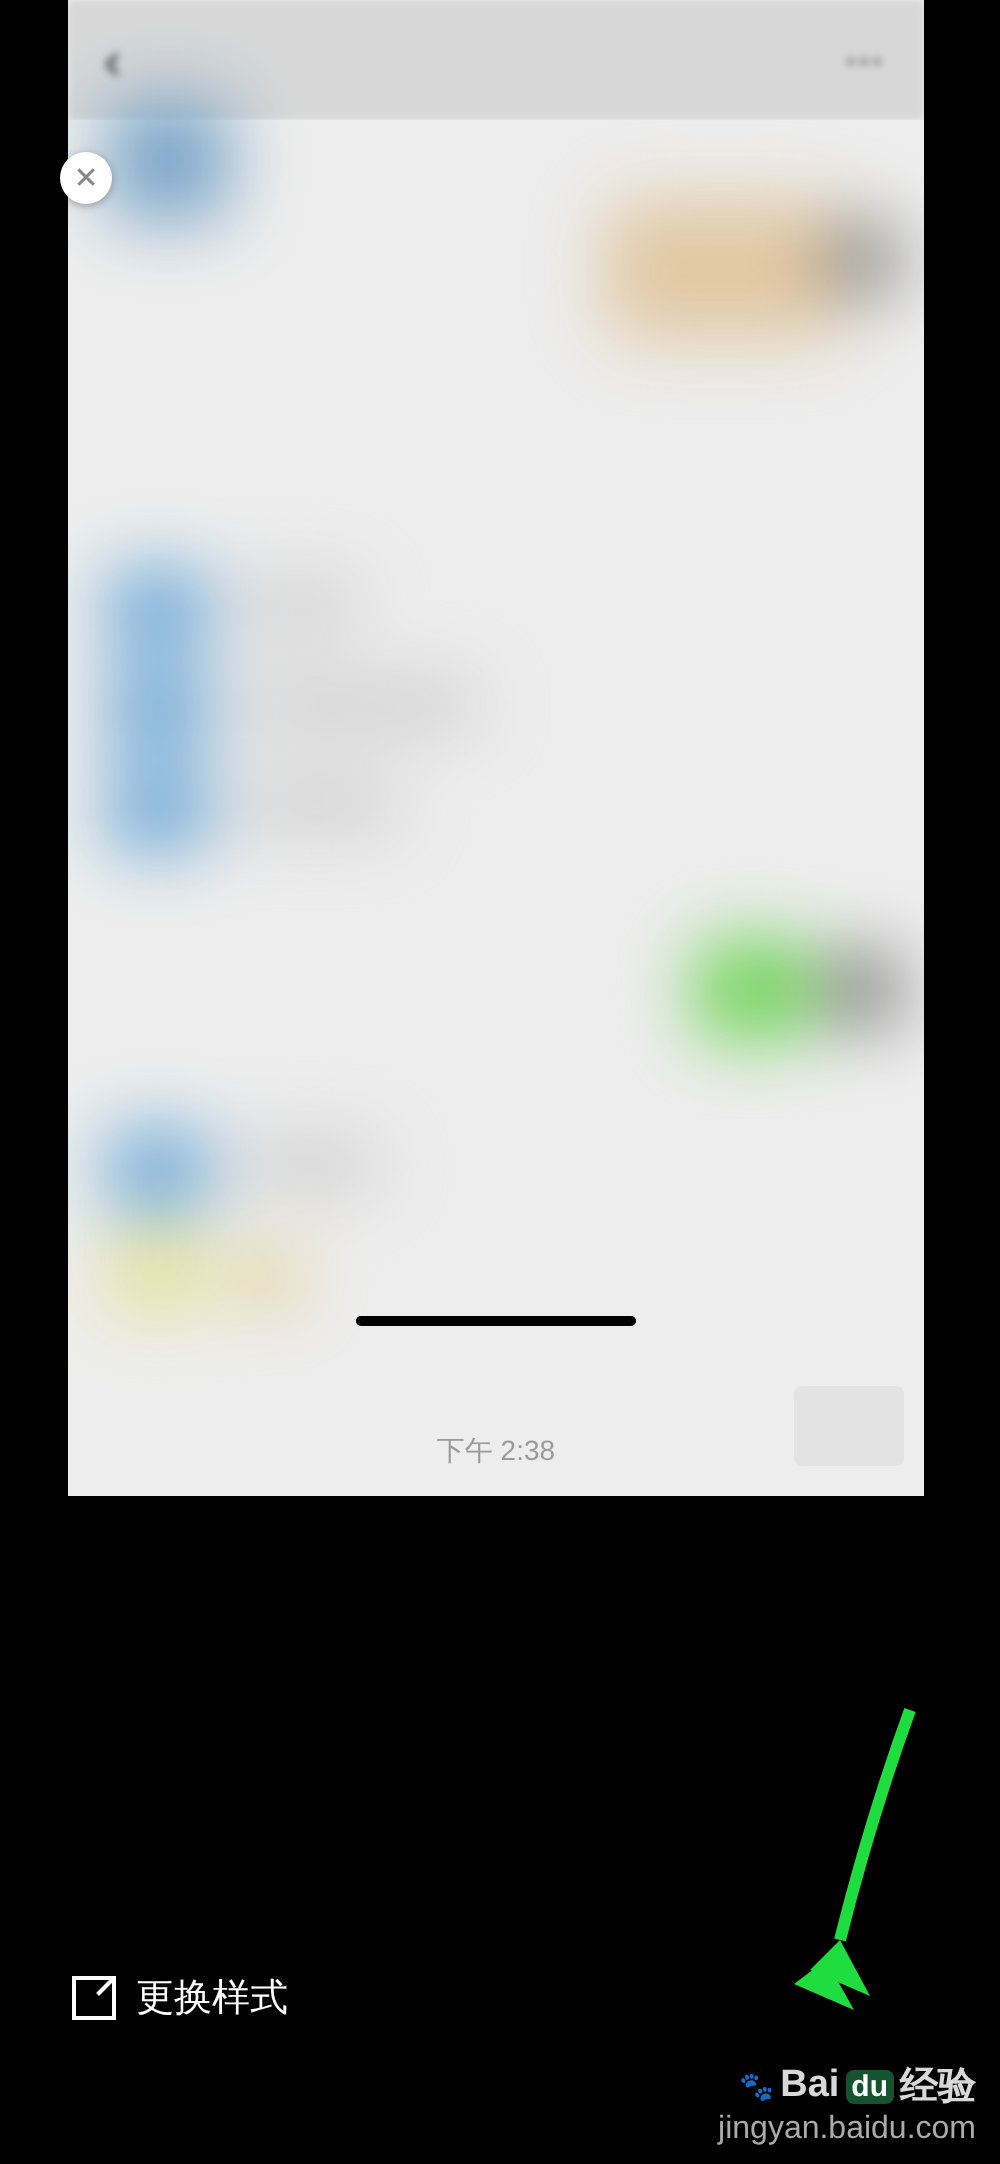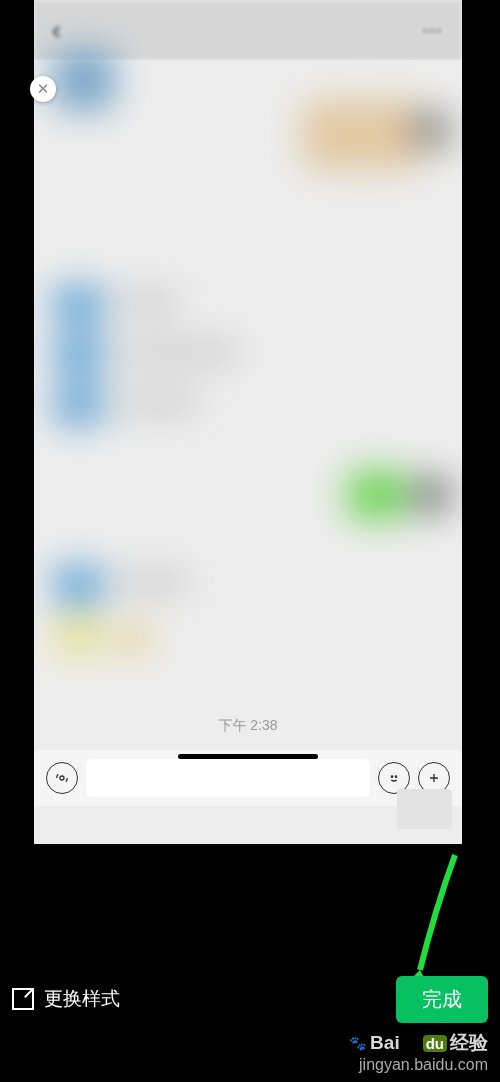--- a/index.html
+++ b/index.html
@@ -9,21 +9,21 @@
       background: #000;
       font-family: -apple-system, BlinkMacSystemFont, "Helvetica Neue", sans-serif;
       overflow: hidden;
       position: relative;
     }
     .preview-container {
       position: absolute;
       left: 34px;
       top: 0;
       width: 428px;
-      height: 844px;
+      height: 748px;
       background: #ededed;
       overflow: hidden;
     }
     .chat-header {
       height: 60px;
       background: rgba(210,210,210,0.85);
       display: flex;
       align-items: center;
       justify-content: space-between;
       padding: 0 18px;
@@ -126,21 +126,21 @@
       box-shadow: 0 1px 4px rgba(0,0,0,.3);
     }
     .bottom-toolbar {
       position: absolute;
       left: 0; right: 0;
       bottom: 55px;
       height: 56px;
       display: flex;
       align-items: center;
       justify-content: space-between;
-      padding: 0 12px;
+      padding: 0 36px;
       gap: 26px;
     }
     .change-style {
       display: flex;
       align-items: center;
       color: #fff;
       font-size: 19px;
       gap: 10px;
     }
     .edit-icon {
@@ -172,21 +172,21 @@
       pointer-events:none;
     }
     .watermark {
       position: absolute;
       right: 12px;
       bottom: 8px;
       text-align: right;
       color: #d8d8d8;
     }
     .wm-main { font-size: 19px; font-weight: 600; display:flex; align-items:center; gap:3px; justify-content:flex-end;}
-    .wm-du { background:#4d7c0f; color:#fff; border-radius:4px; padding:0 3px; font-size:15px;margin-left:20px;}
+    .wm-du { background:#14532d; color:#fff; border-radius:4px; padding:0 3px; font-size:15px;}
     .wm-sub { font-size: 16px; color:#aaa; }
     .paw{ font-size:14px; }
   </style>
 </head>
 <body>
 
 <div class="preview-container">
   <div class="chat-header">
     <span class="back-btn">‹</span>
     <span class="more-dots">⋯</span>
@@ -242,23 +242,20 @@
   <path d="M 70 5 Q 50 60 35 120" stroke="#1fdc3f" stroke-width="6" fill="none"></path>
   <polygon points="35,120 20,135 50,148 35,120" fill="#1fdc3f"></polygon>
   <polygon points="28,130 42,155 12,142" fill="#1fdc3f"></polygon>
 </svg>
 
 <div class="bottom-toolbar">
   <div class="change-style">
     <span class="edit-icon"></span>
     <span>更换样式</span>
   </div>
-  <div class="done-btn">
-    <span>完成</span>
-  </div>
 </div>
 
 <div class="watermark">
   <div class="wm-main">
     <span class="paw">🐾</span>
     <span>Bai</span>
       <span class="wm-du">du</span>
       <span>经验</span>
   </div>
   <div class="wm-sub">jingyan.baidu.com</div>

